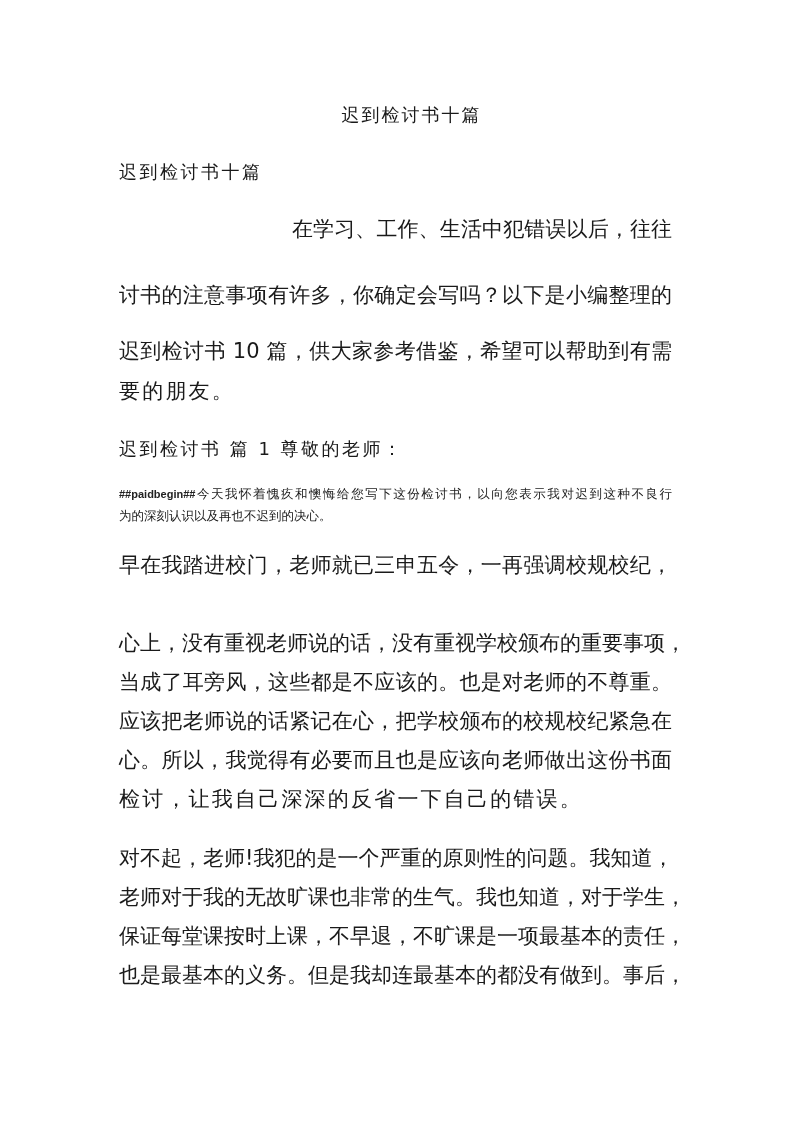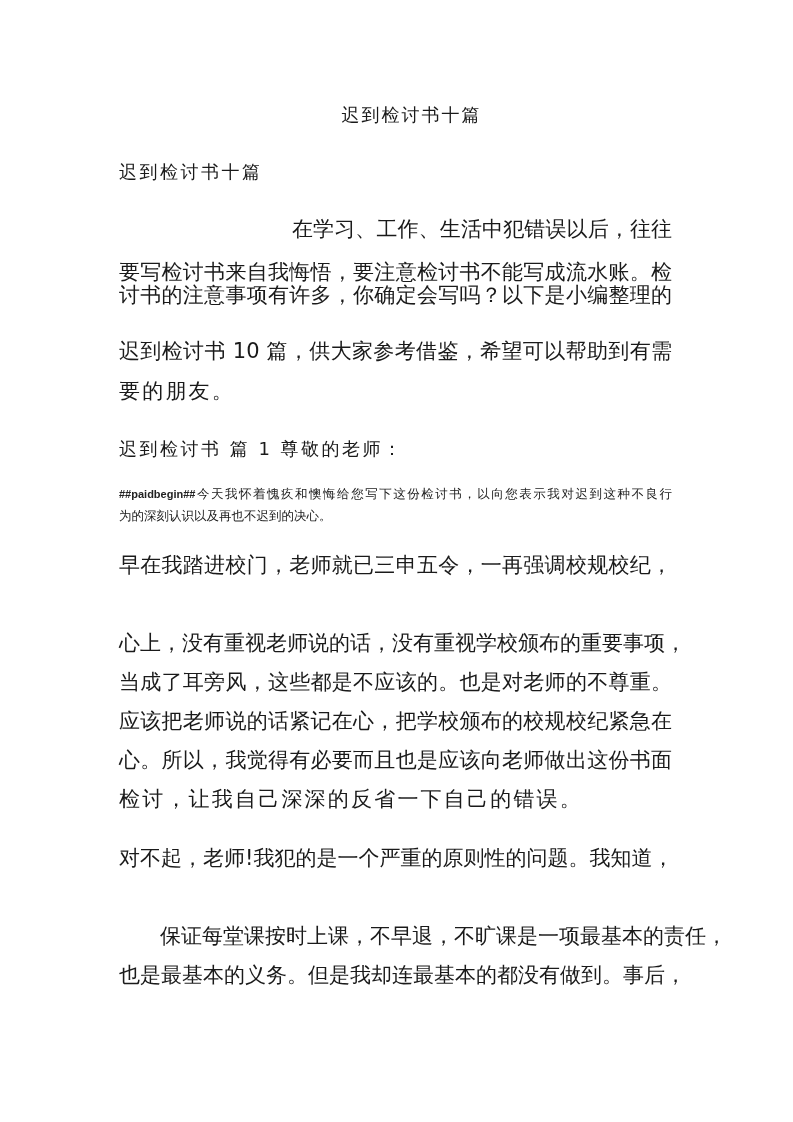--- a/index.html
+++ b/index.html
@@ -77,34 +77,34 @@
 </head>
 <body>
 
 <div class="page">
 
   <div class="doc-title">迟到检讨书十篇</div>
 
   <div class="heading" style="top:160px;">迟到检讨书十篇</div>
 
   <div class="line" style="top:218px; left:292px; width:380px;">在学习、工作、生活中犯错误以后，往往</div>
-  <div class="line" style="top:261px;">要写检讨书来自我悔悟，要注意检讨书不能写成流水账。检</div>
   <div class="line" style="top:284px;">讨书的注意事项有许多，你确定会写吗？以下是小编整理的</div>
   <div class="line" style="top:340px;">迟到检讨书 10 篇，供大家参考借鉴，希望可以帮助到有需</div>
   <div class="line last" style="top:380px;">要的朋友。</div>
 
   <div class="heading" style="top:437px;">迟到检讨书  篇 1 尊敬的老师：</div>
 
   <div class="small just" style="top:485px;"><span class="tag">##paidbegin##</span><span>今天我怀着愧疚和懊悔给您写下这份检讨书，以向您表示我对迟到这种不良行</span></div>
   <div class="small" style="top:507px;">为的深刻认识以及再也不迟到的决心。</div>
 
   <div class="line" style="top:554px;">早在我踏进校门，老师就已三申五令，一再强调校规校纪，</div>
   <div class="line" style="top:632px;">心上，没有重视老师说的话，没有重视学校颁布的重要事项，</div>
   <div class="line" style="top:671px;">当成了耳旁风，这些都是不应该的。也是对老师的不尊重。</div>
   <div class="line" style="top:710px;">应该把老师说的话紧记在心，把学校颁布的校规校纪紧急在</div>
   <div class="line" style="top:749px;font-family:Liberation Serif, serif;">心。所以，我觉得有必要而且也是应该向老师做出这份书面</div>
   <div class="line last" style="top:788px;">检讨，让我自己深深的反省一下自己的错误。</div>
 
   <div class="line" style="top:847px;">对不起，老师!我犯的是一个严重的原则性的问题。我知道，</div>
-  <div class="line" style="top:925px;margin-left:41px;">保证每堂课按时上课，不早退，不旷课是一项最基本的责任，</div>
+  <div class="line" style="top:886px;">老师对于我的无故旷课也非常的生气。我也知道，对于学生，</div>
+  <div class="line" style="top:925px;">保证每堂课按时上课，不早退，不旷课是一项最基本的责任，</div>
   <div class="line" style="top:964px;">也是最基本的义务。但是我却连最基本的都没有做到。事后，</div>
 
 </div>
 
 </body></html>

